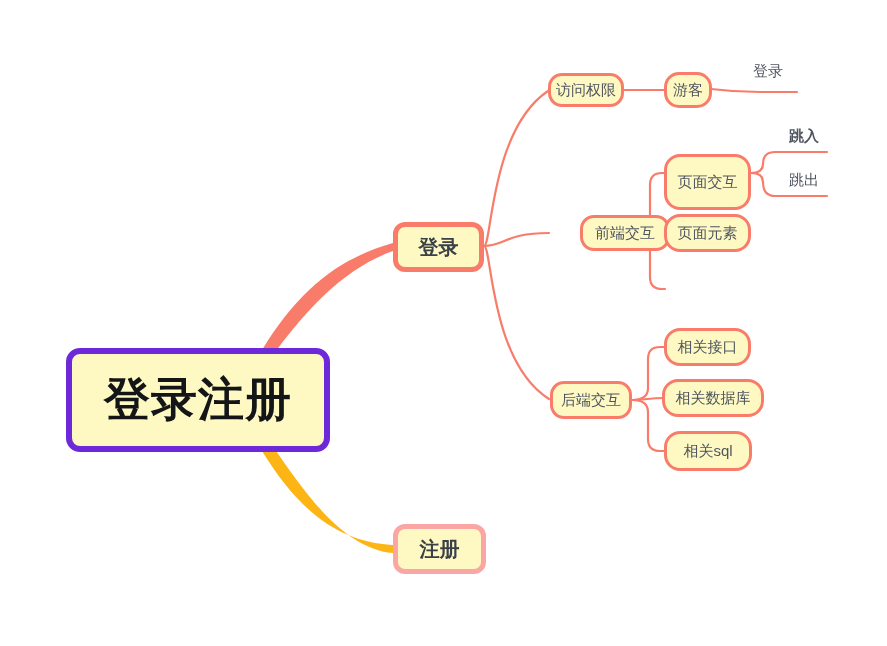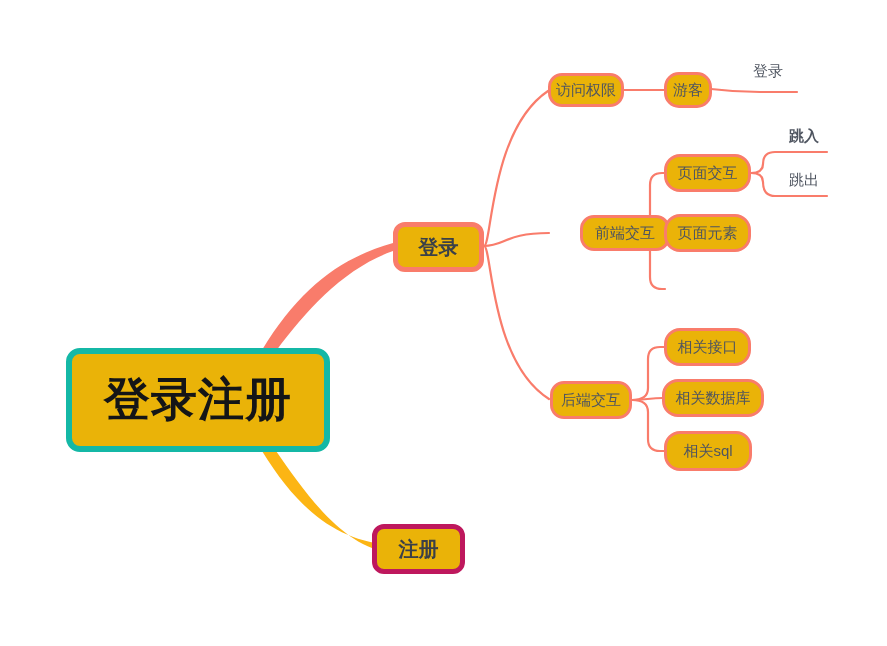--- a/index.html
+++ b/index.html
@@ -7,46 +7,46 @@
     position:relative;
     width:887px; height:646px;
     background:#ffffff;
     overflow:hidden;
     font-family:"Liberation Sans", "DejaVu Sans", sans-serif;
   }
   #connectors { position:absolute; left:0; top:0; width:887px; height:646px; }
 
   .node {
     position:absolute;
-    background:#eab308;
+    background:#fef9c3;
     box-sizing:border-box;
     display:flex; align-items:center; justify-content:center;
     white-space:nowrap;
     cursor:default;
   }
   .node-root {
     left:66px; top:348px; width:264px; height:104px;
-    border:6px solid #14b8a6; border-radius:14px;
+    border:6px solid #6d28d9; border-radius:14px;
     font-size:46px; font-weight:900; color:#141517;
     letter-spacing:1px;
   }
   .node-primary {
     border-radius:12px;
     font-size:20px; font-weight:700; color:#3a4048;
   }
   .node-login    { left:393px; top:222px; width:91px; height:50px; border:5px solid #f97c6b; }
-  .node-register { left:372px; top:524px; width:93px; height:50px; border:5px solid #be185d; }
+  .node-register { left:393px; top:524px; width:93px; height:50px; border:5px solid #fca5a5; }
   .node-child {
     border:3px solid #f97c6b; border-radius:14px;
     font-size:15px; font-weight:400; color:#4f5560;
   }
   .n-access    { left:548px; top:73px;  width:76px;  height:34px; }
   .n-visitor   { left:664px; top:72px;  width:48px;  height:36px; border-radius:15px; }
   .n-frontend  { left:580px; top:215px; width:90px;  height:36px; }
-  .n-pageint   { left:664px; top:154px; width:87px;  height:38px; border-radius:16px; }
+  .n-pageint   { left:664px; top:154px; width:87px;  height:56px; border-radius:16px; }
   .n-pageel    { left:664px; top:214px; width:87px;  height:38px; border-radius:16px; }
   .n-oplogic   { left:664px; top:270px; width:87px;  height:38px; border-radius:16px; }
   .n-backend   { left:550px; top:381px; width:82px;  height:38px; }
   .n-relapi    { left:664px; top:328px; width:87px;  height:38px; border-radius:16px; }
   .n-reldb     { left:662px; top:379px; width:102px; height:38px; border-radius:16px; }
   .n-relsql    { left:664px; top:431px; width:88px;  height:40px; border-radius:16px; }
 
   .leaf-label {
     position:absolute;
     font-size:15px; color:#4f5560;

